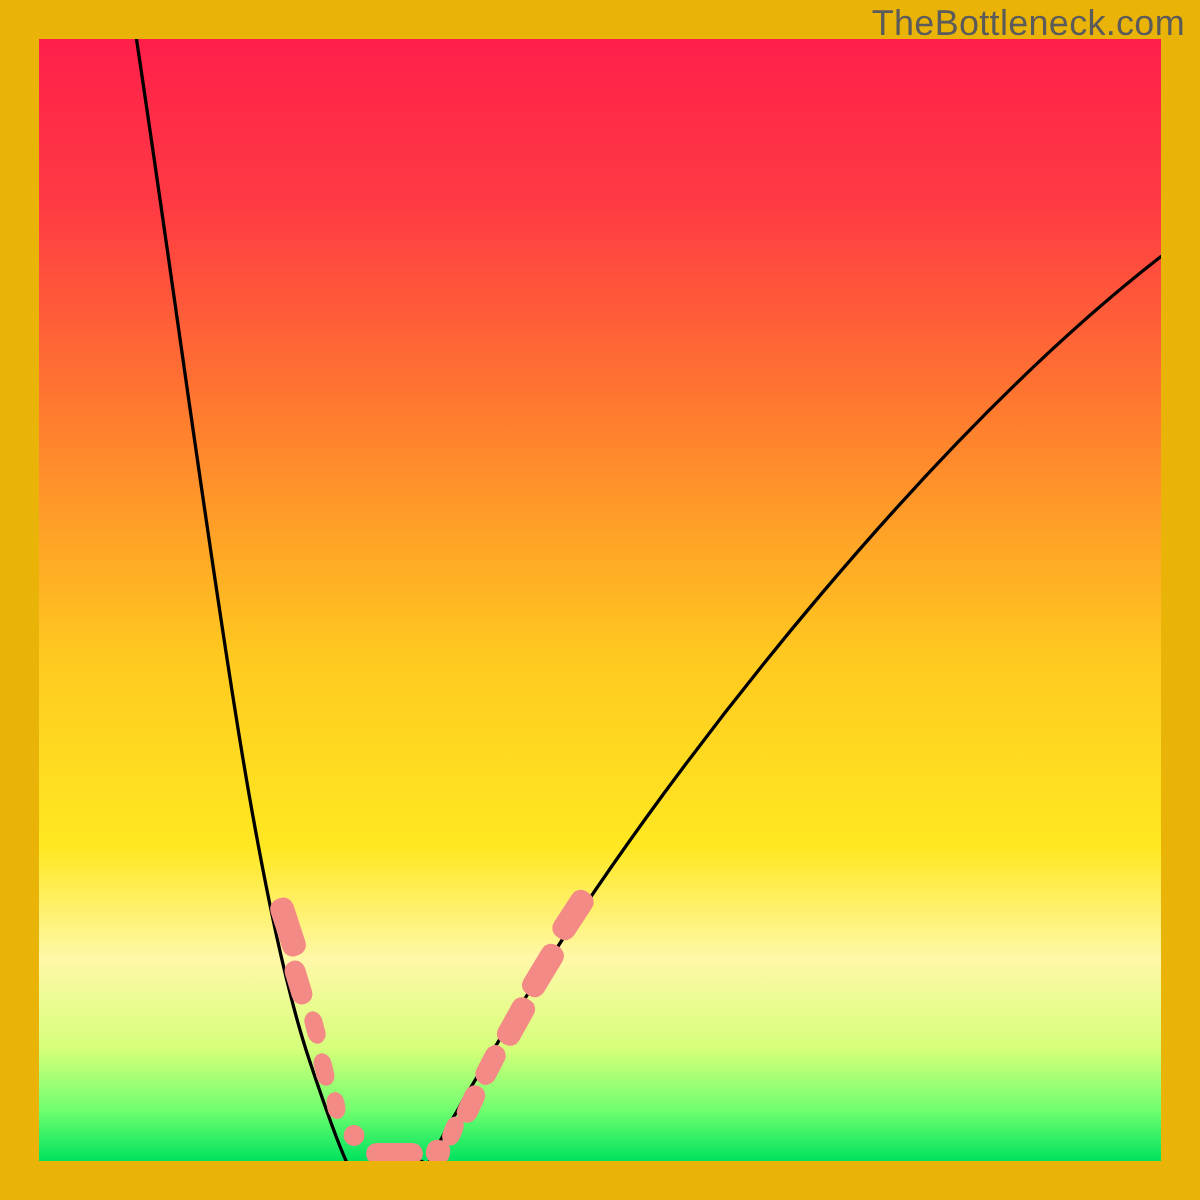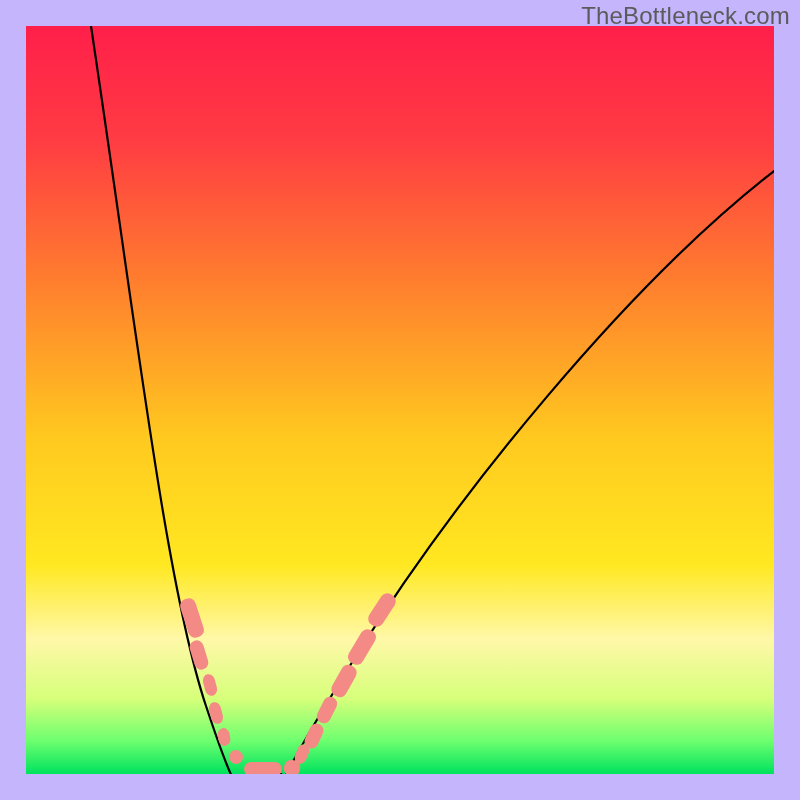--- a/index.html
+++ b/index.html
@@ -9,21 +9,21 @@
     height: 800px;
     overflow: hidden;
     background: #000;
     font-family: Arial, Helvetica, sans-serif;
   }
   .frame {
     position: absolute;
     top: 0; left: 0;
     width: 800px;
     height: 800px;
-    background: #c4b5fd;
+    background: #eab308;
   }
   .plot-area {
     position: absolute;
     top: 26px;
     left: 26px;
     width: 748px;
     height: 748px;
     
   }
   .plot-bg {

